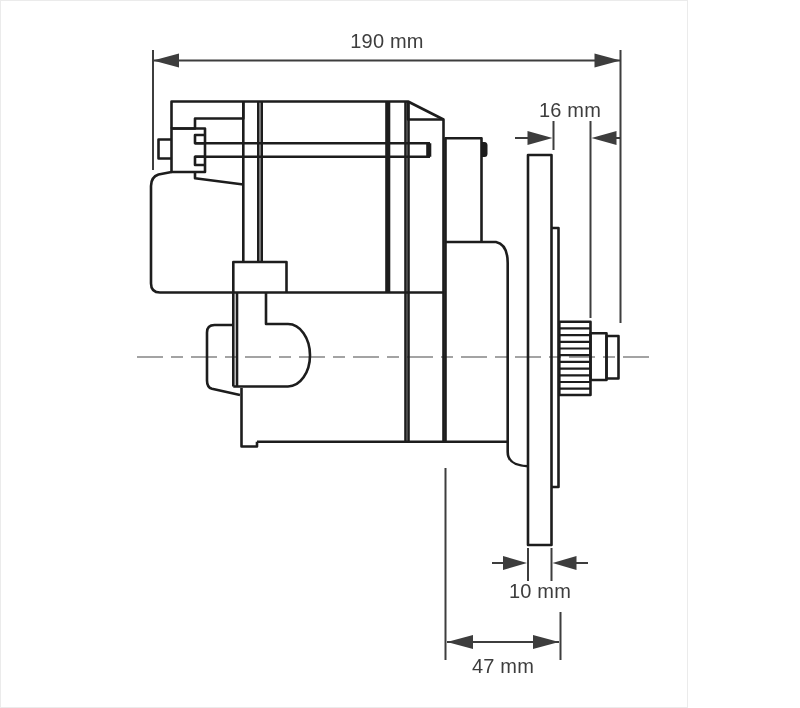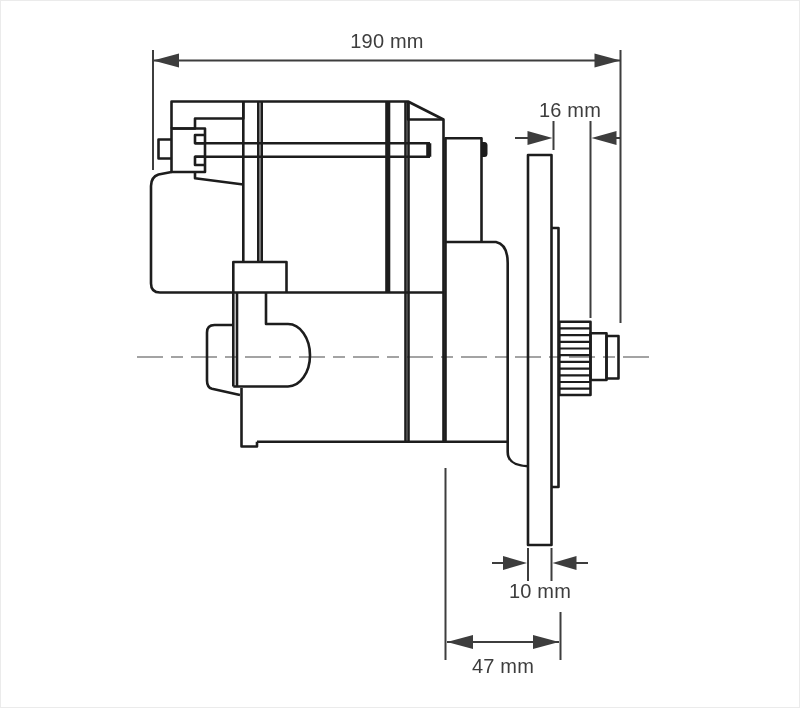--- a/index.html
+++ b/index.html
@@ -3,21 +3,21 @@
 <meta charset="utf-8">
 <style>
   html, body {
     margin: 0;
     padding: 0;
     background: #ffffff;
     font-family: "Liberation Sans", sans-serif;
   }
   .canvas {
     position: relative;
-    width: 800px;
+    width: 688px;
     height: 708px;
     background: #ffffff;
     box-shadow: inset 0 0 0 1px #ebebeb;
     overflow: hidden;
   }
   svg { display: block; }
   .dim-label {
     font-family: "Liberation Sans", sans-serif;
     font-size: 20px;
     letter-spacing: 0.2px;

